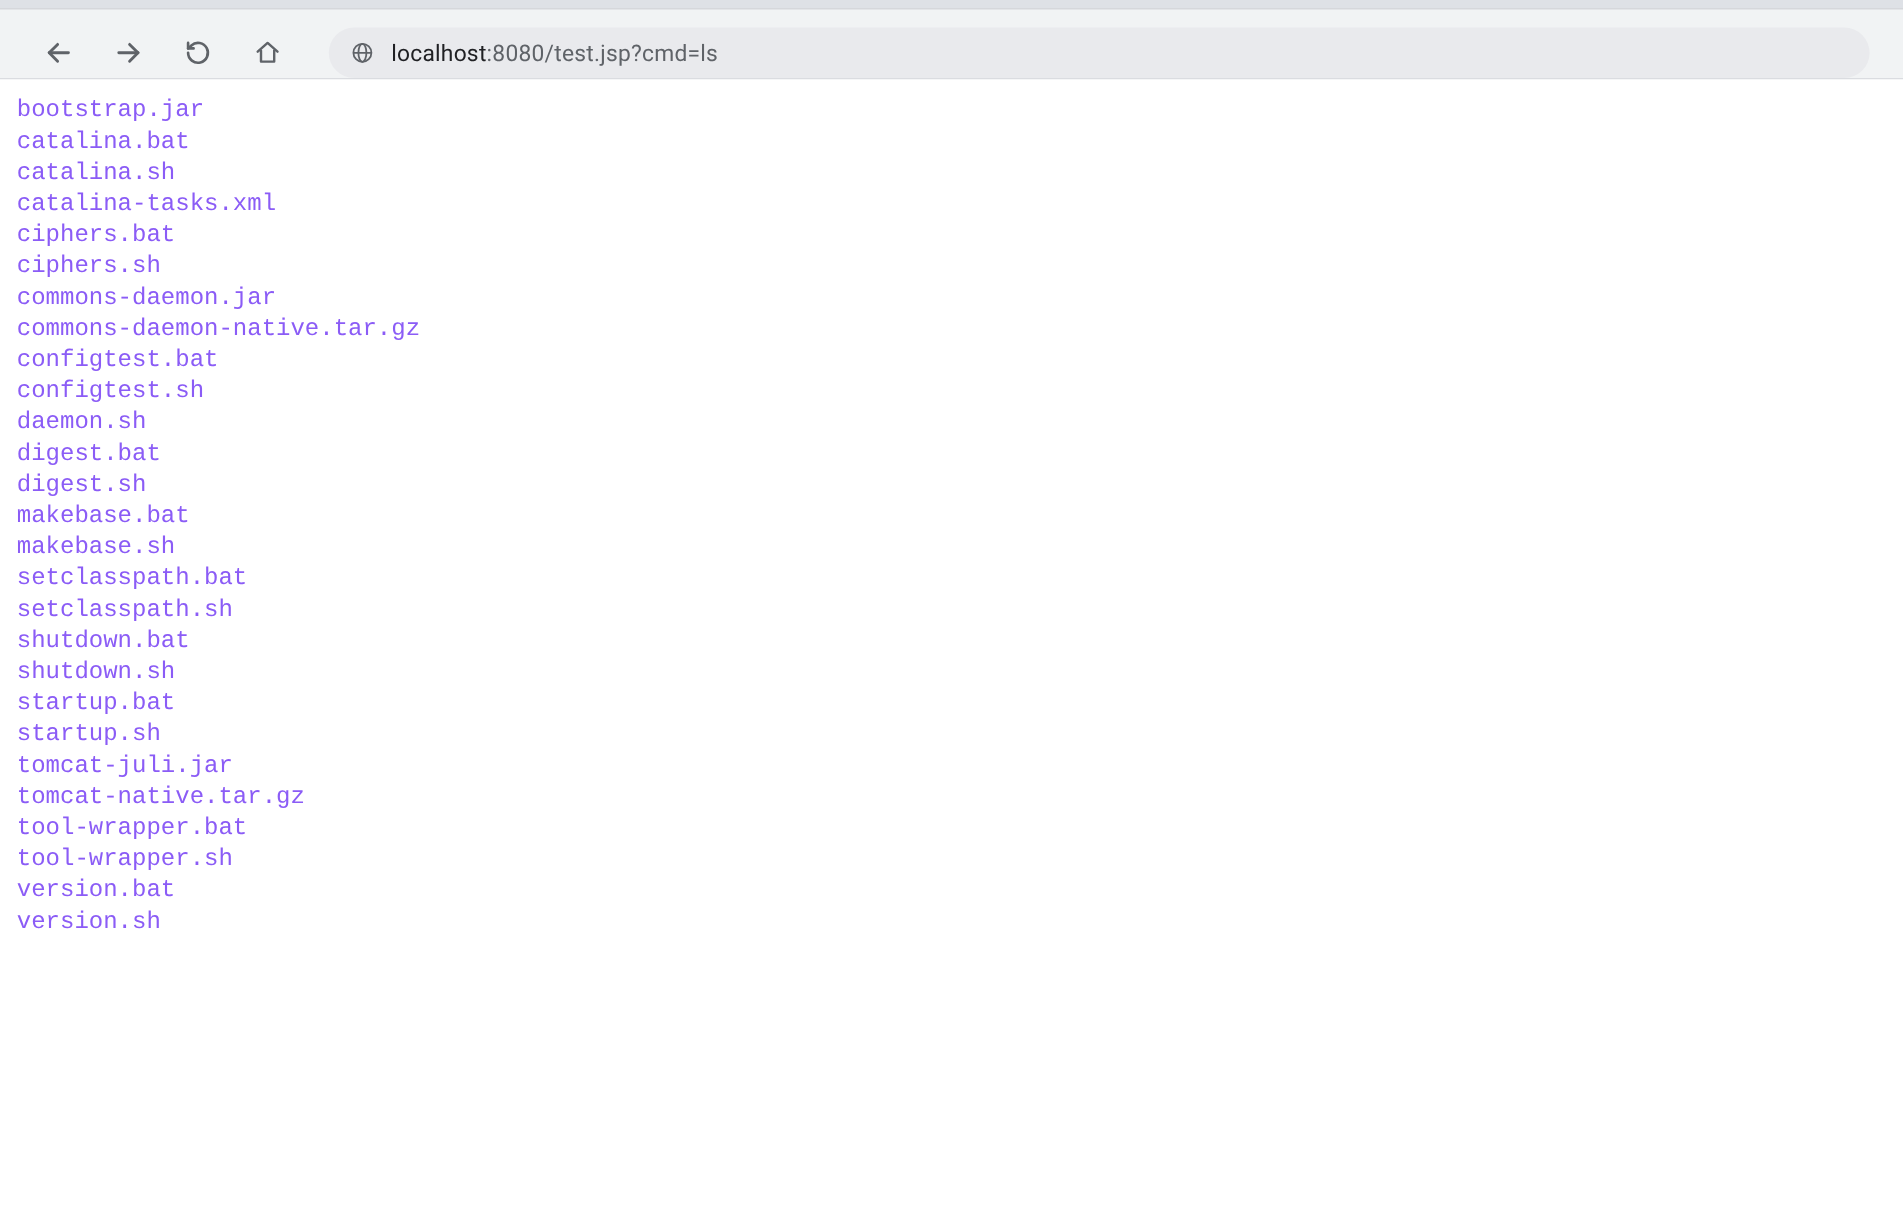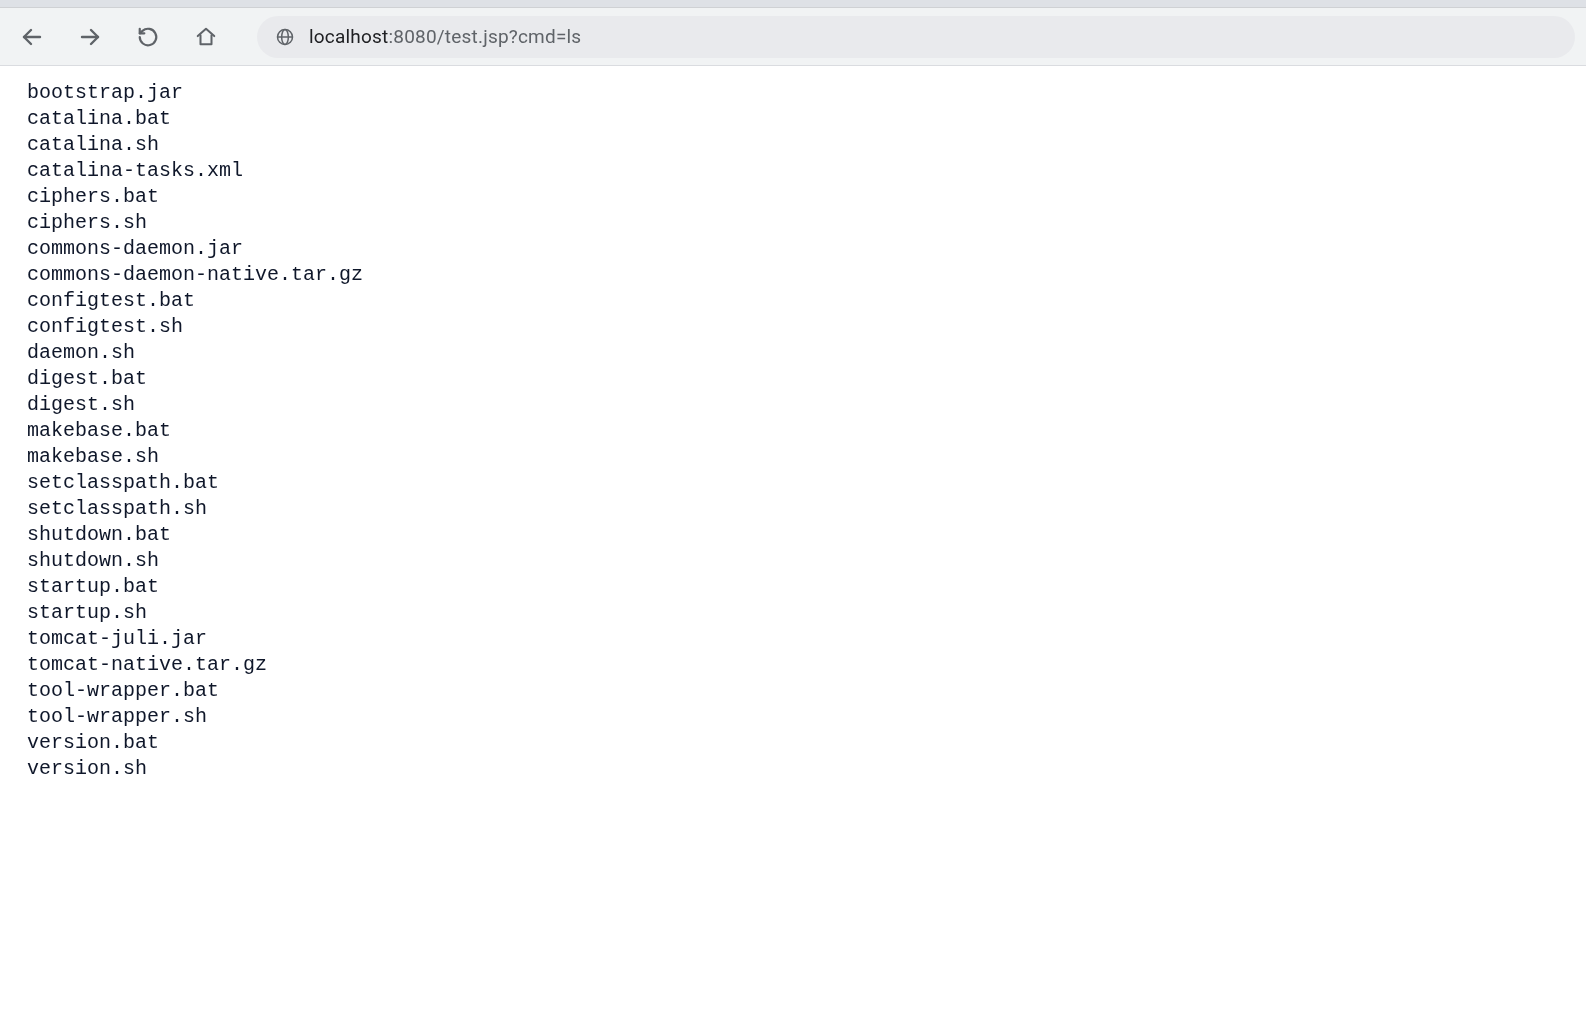--- a/index.html
+++ b/index.html
@@ -1,22 +1,22 @@
 <!DOCTYPE html>
 <html><head>
   <meta charset="utf-8">
   <style>
     * { margin: 0; padding: 0; box-sizing: border-box; }
     html, body { width: 1586px; height: 1024px; font-family: -apple-system, BlinkMacSystemFont, "Segoe UI", Roboto, sans-serif; background: #fff; }
     .tab-row { height: 8px; background: #dee1e6; border-bottom: 1px solid #cfd1d4; }
     .toolbar {
       display: flex;
-      align-items: center;
+      align-items: flex-end;
       height: 58px;
-      padding: 0 11px;
+      padding: 0 28px;
       background: #f1f3f4;
       border-bottom: 1px solid #dadce0;
       gap: 16px;
     }
     .nav-btn {
       width: 42px; height: 42px;
       display: flex; align-items: center; justify-content: center;
       border-radius: 50%;
       color: #5f6368;
       cursor: pointer;
@@ -36,25 +36,25 @@
     .site-icon svg { display: block; }
     .url-text {
       font-size: 19px;
       color: #5f6368;
       letter-spacing: 0.2px;
       white-space: nowrap;
     }
     .url-host { color: #202124; }
     .url-port, .url-path { color: #5f6368; }
     .content {
-      padding: 14px 27px;
+      padding: 14px 14px;
       font-family: "Menlo", "Consolas", "Liberation Mono", monospace;
       font-size: 20px;
       line-height: 26px;
-      color: #0f172a;
+      color: #8b5cf6;
       white-space: pre;
     }
     .file-line { display: block; }
   </style>
 </head>
 <body>
 
 <div class="tab-row"></div>
 
 <div class="toolbar">

